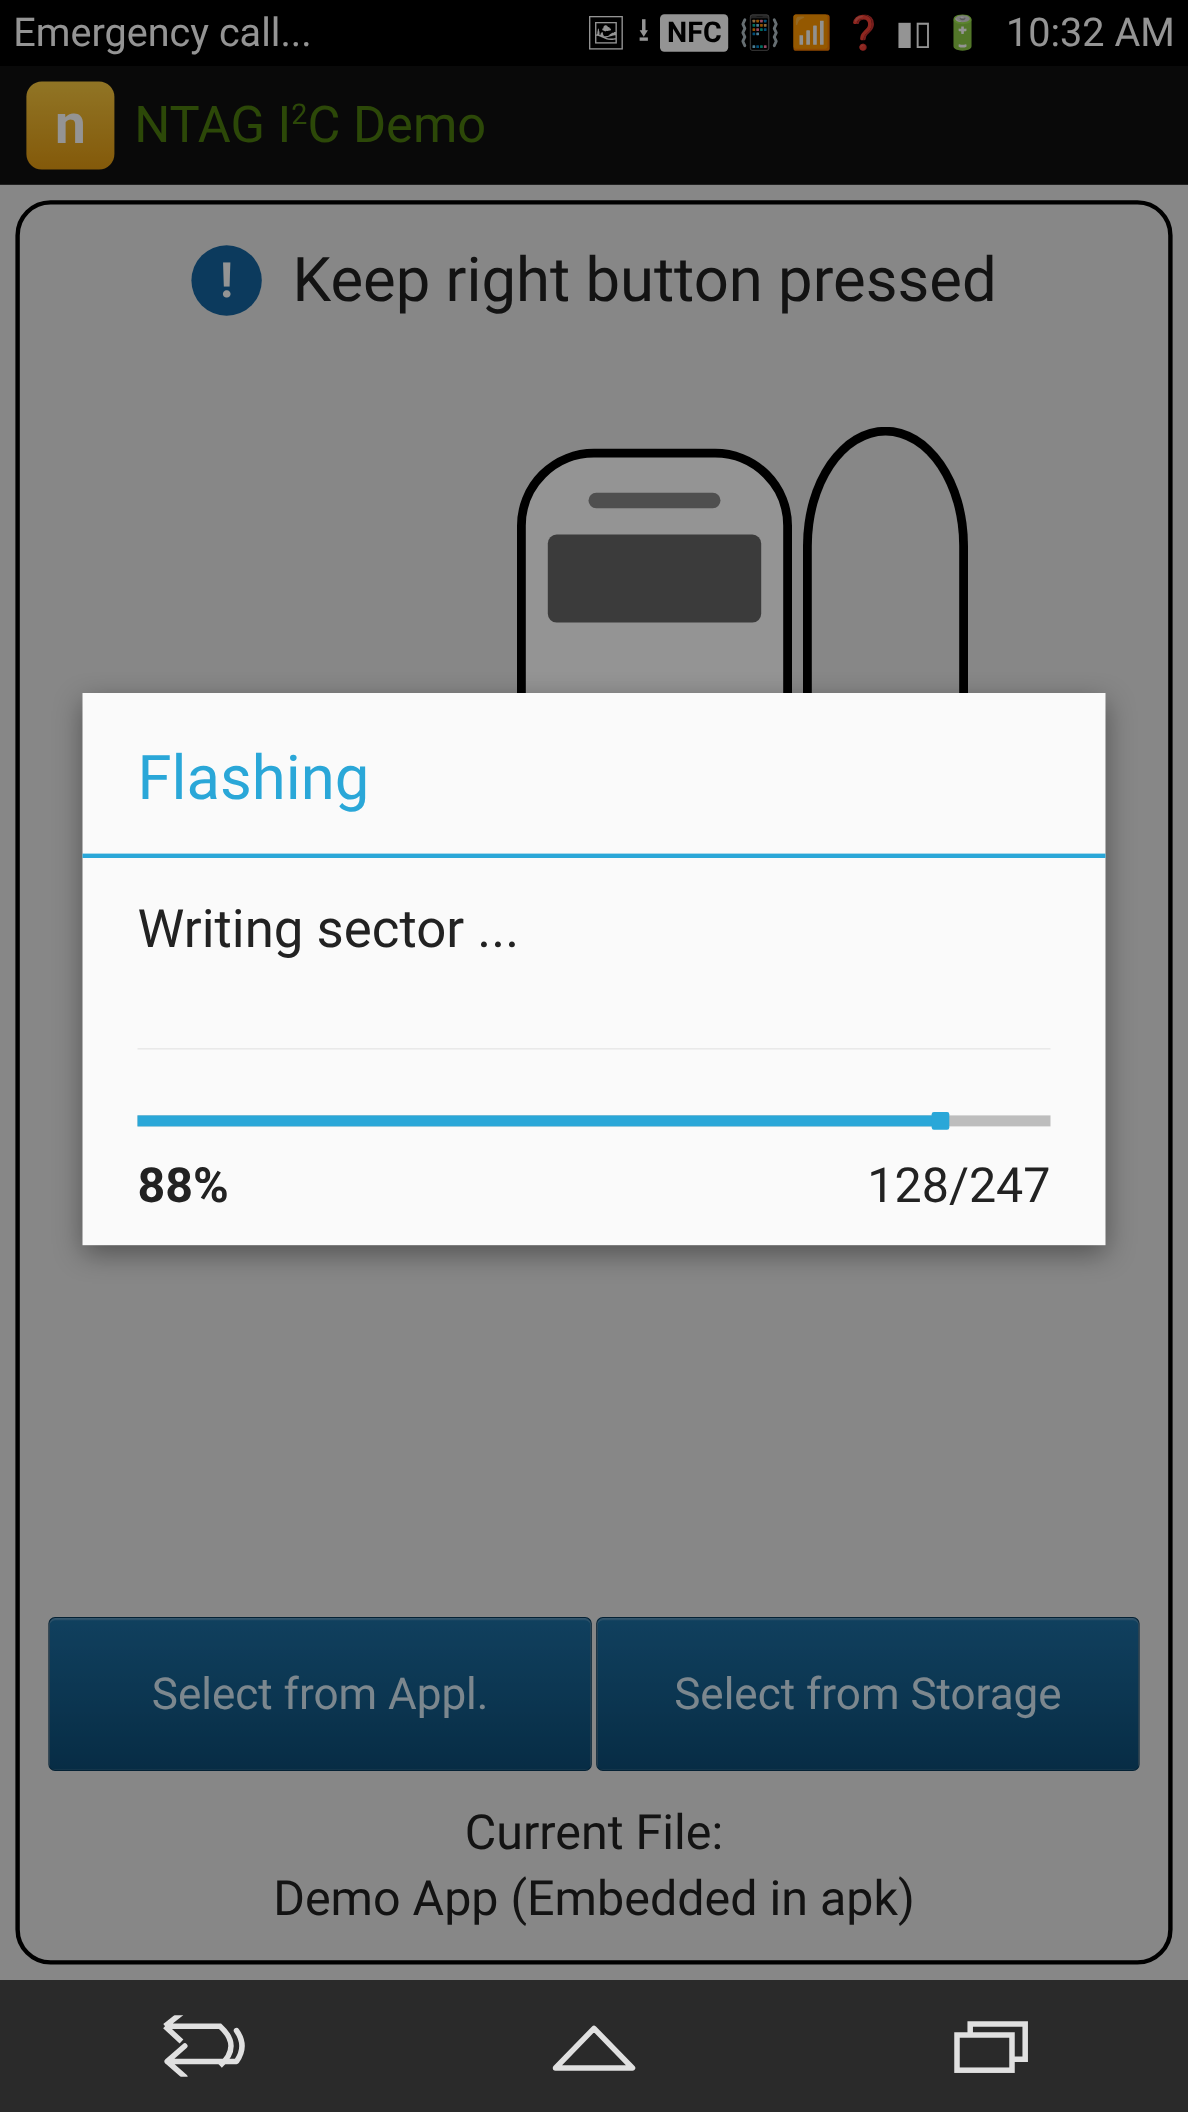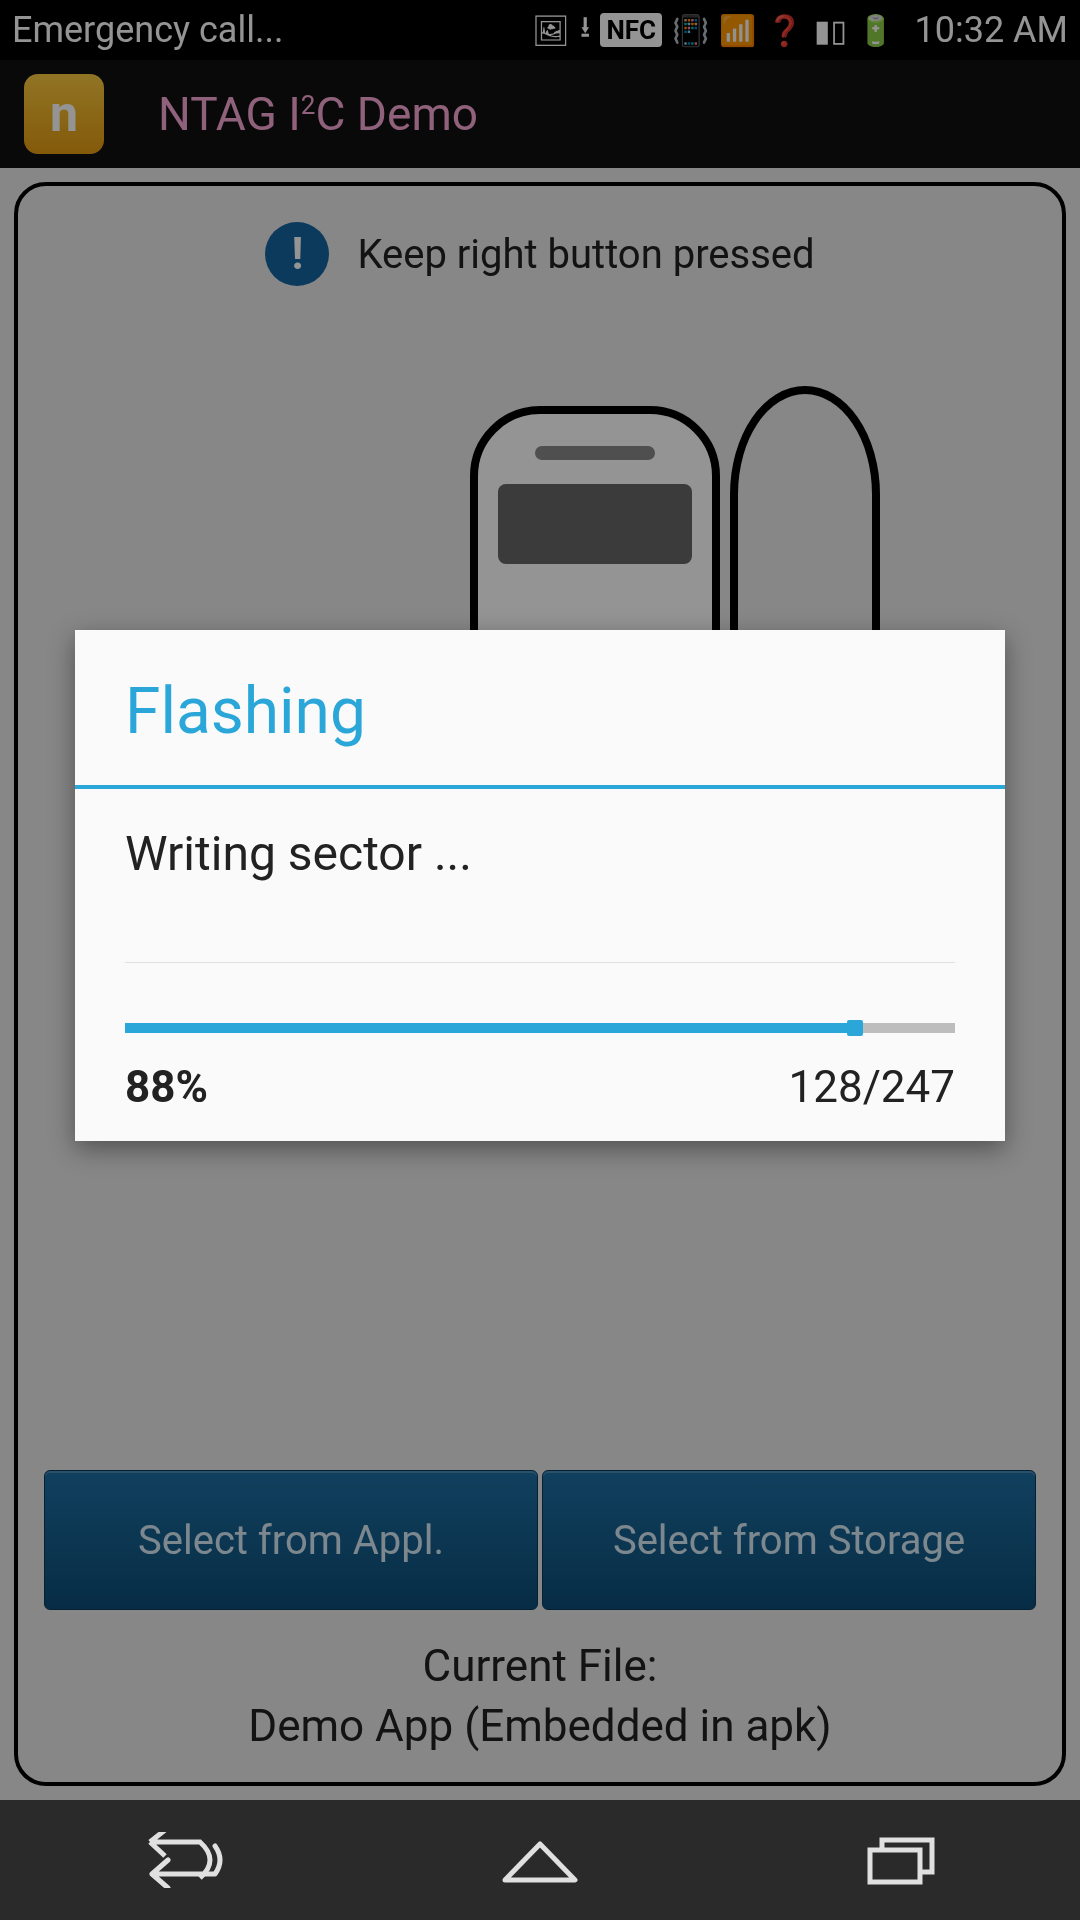--- a/index.html
+++ b/index.html
@@ -7,32 +7,32 @@
 
 
 .status-bar { width:100%; height:60px; background:#000; color:#fff; display:flex; align-items:center; padding:0 12px; font-size:36px; }
 .status-left { flex:1; white-space:nowrap; overflow:hidden; }
 .status-icons { display:flex; align-items:center; gap:10px; }
 .status-icons span { display:inline-flex; align-items:center; }
 .nfc-badge { background:#fff; color:#000; font-weight:bold; font-size:26px; padding:2px 6px; border-radius:4px; }
 .status-time { font-size:36px; margin-left:10px; }
 
 
-.app-bar { width:100%; height:108px; background:#111; display:flex; align-items:center; padding:0 24px; color:#f9a8d4; font-size:46px;gap:36px; }
+.app-bar { width:100%; height:108px; background:#111; display:flex; align-items:center; padding:0 24px; color:#4d7c0f; font-size:46px; }
 .app-icon { width:80px; height:80px; background:linear-gradient(#f9c940,#e39b12); border-radius:14px; margin-right:18px; position:relative; display:flex; align-items:center; justify-content:center; }
 .app-icon::after { content:"n"; color:#fff; font-weight:bold; font-size:50px; }
 .app-title sup { font-size:26px; vertical-align:super; }
 
 
 .page { width:100%; height:calc(1920px - 60px - 108px - 120px); background:#e8e8e8; padding:14px; position:relative; }
 .card { width:100%; height:100%; border:4px solid #000; border-radius:32px; padding:30px 26px; display:flex; flex-direction:column; align-items:center; }
 
 .hint-row { display:flex; align-items:center; gap:28px; margin-top:6px; }
 .hint-icon { width:64px; height:64px; border-radius:50%; background:#1565a0; color:#fff; display:flex; align-items:center; justify-content:center; font-size:44px; font-weight:bold; }
-.hint-text { font-size:40px; color:#222; }
+.hint-text { font-size:56px; color:#222; }
 
 .illu { margin-top:60px; width:720px; height:440px; position:relative; }
 .illu-tag { position:absolute; left:0; top:0; width:370px; height:170px; border:6px solid #3a9a3a; border-radius:24px; display:flex; align-items:center; justify-content:center; background:#fff; }
 .illu-tag-label { font-weight:bold; font-size:38px; }
 .illu-tag-label .n { color:#e39b12; } .illu-tag-label .tag { color:#1565a0; } .illu-tag-label .i2c { color:#1fa2d6; font-style:italic; }
 .illu-tag-label sup { font-size:20px; }
 .illu-phone { position:absolute; left:290px; top:60px; width:250px; height:400px; border:8px solid #000; border-radius:70px 70px 30px 30px; background:#fff; }
 .illu-phone::before { content:""; position:absolute; top:32px; left:50%; transform:translateX(-50%); width:120px; height:14px; background:#888; border-radius:8px; }
 .illu-phone::after { content:""; position:absolute; top:70px; left:20px; right:20px; height:80px; background:#666; border-radius:8px; }
 .illu-thumb { position:absolute; right:20px; top:40px; width:150px; height:300px; border:8px solid #000; border-radius:90px 90px 40px 40px / 130px 130px 40px 40px; border-bottom:none; background:transparent; }
@@ -41,21 +41,21 @@
 .btn { flex:1; height:140px; background:linear-gradient(#1d6fa3,#0d4d77); border:1px solid #083a5b; border-radius:6px; color:#d6e9f5; font-size:40px; display:flex; align-items:center; justify-content:center; box-shadow:inset 0 2px 0 rgba(255,255,255,.2); }
 
 .file-label { font-size:44px; color:#222; margin-top:30px; }
 .file-name  { font-size:44px; color:#222; margin-top:8px; text-align:center; }
 
 
 .dim { position:absolute; inset:0; background:rgba(0,0,0,.42); }
 
 
 .dialog { position:absolute; left:75px; right:75px; top:630px; background:#fafafa; box-shadow:0 8px 24px rgba(0,0,0,.4); }
-.dialog-title { color:#2aa7d8; font-size:64px; font-weight:400; padding:44px 50px 36px; }
+.dialog-title { color:#2aa7d8; font-size:56px; font-weight:400; padding:44px 50px 36px; }
 .dialog-divider { height:4px; background:#2aa7d8; }
 .dialog-body { padding:36px 50px 28px; }
 .dialog-msg { font-size:48px; color:#222; margin-bottom:80px; }
 .dialog-sep { height:1px; background:#e2e2e2; margin-bottom:60px; }
 .progress-track { width:100%; height:10px; background:#bdbdbd; position:relative; }
 .progress-fill { position:absolute; left:0; top:0; bottom:0; background:#2aa7d8; }
 .progress-head { position:absolute; top:-3px; width:16px; height:16px; background:#2aa7d8; border-radius:2px; }
 .progress-row { display:flex; justify-content:space-between; font-size:44px; color:#222; margin-top:28px;gap:48px; }
 .progress-row .pct { font-weight:bold; }
 

